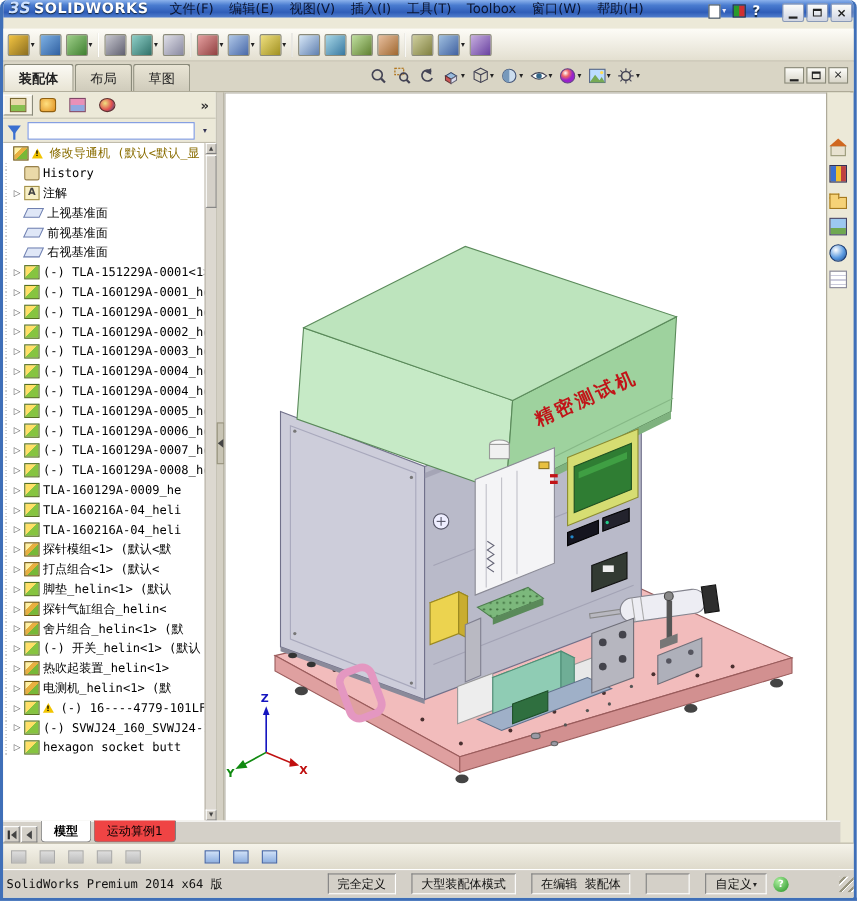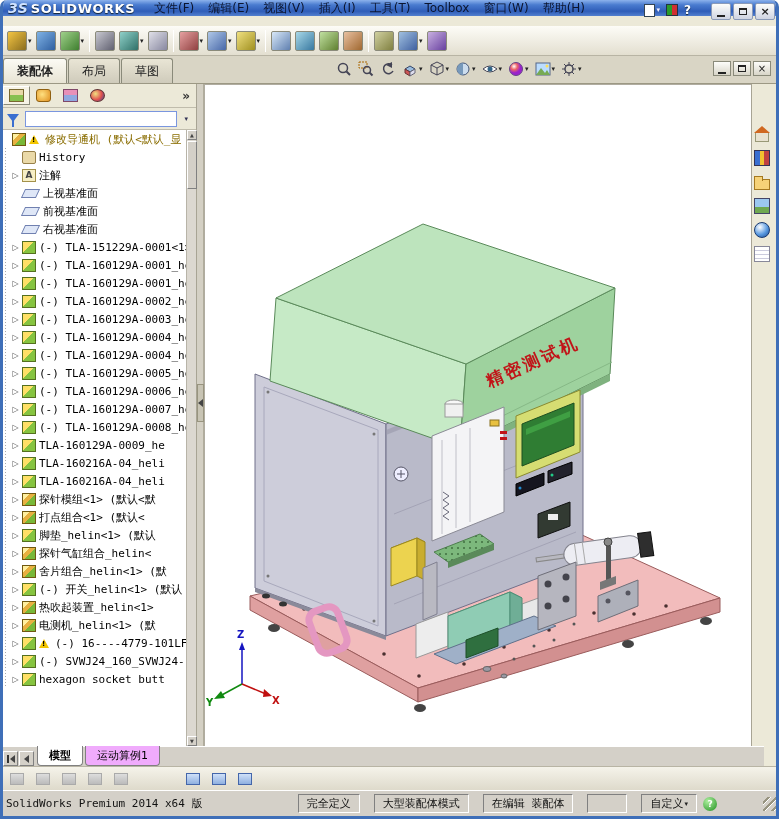--- a/index.html
+++ b/index.html
@@ -110,21 +110,21 @@
   .tpi-view-palette{background:linear-gradient(180deg,#9cc8f0 60%,#6fa850 60%);border:1px solid #446}
   .tpi-appearances-scenes{border-radius:50%;background:radial-gradient(circle at 35% 30%,#fff,#5a9ae0 55%,#1a4a90);border:1px solid #1a3a70}
   .tpi-custom-properties{background:repeating-linear-gradient(180deg,#fff 0 3px,#ccd 3px 4px);border:1px solid #889}
 
   
   .bottom-tabs{position:absolute;left:-3px;top:746px;width:764px;height:20px;background:#d4d0c8;border-top:1px solid #fff;
     display:flex;align-items:flex-end;padding-left:3px}
   .bt-btn{width:15px;height:15px;border:1px solid;border-color:#fff #808080 #808080 #fff;background:#d4d0c8;
     display:flex;align-items:center;justify-content:center;margin-right:1px}
   .bt-bar{width:2px;height:8px;background:#333;margin-right:1px}
-  .btab{padding:2px 11px;font-size:11px;border:1px solid #808080;border-top:none;border-radius:0 0 4px 4px;background:#f0abfc;margin-left:2px}
+  .btab{padding:2px 11px;font-size:11px;border:1px solid #808080;border-top:none;border-radius:0 0 4px 4px;background:#ef4444;margin-left:2px}
   .btab.active{background:#fff;font-weight:bold}
   .lower-toolbar{position:absolute;left:-3px;top:766px;width:779px;height:24px;background:linear-gradient(#f5f3ea,#dedacb);
     border-top:1px solid #b8b4a4;display:flex;align-items:center;padding-left:6px;gap:4px}
   .lt-btn{width:22px;height:19px;display:flex;align-items:center;justify-content:center}
   .lt-ic{width:14px;height:12px;border:1px solid #aaa;background:linear-gradient(#ddd,#bbb)}
   .lt-btn.enabled .lt-ic{border-color:#46a;background:linear-gradient(#cfe0f8,#8fb0e0)}
   .lt-gap{width:42px}
   .statusbar{position:absolute;left:-3px;top:790px;width:779px;height:26px;background:#d4d0c8;border-top:1px solid #fff;
     display:flex;align-items:center;font-family:"DejaVu Sans Mono","DejaVu Sans",monospace;font-size:11px;color:#111;padding:0 2px}
   .sb-left{margin-left:4px;white-space:nowrap}

